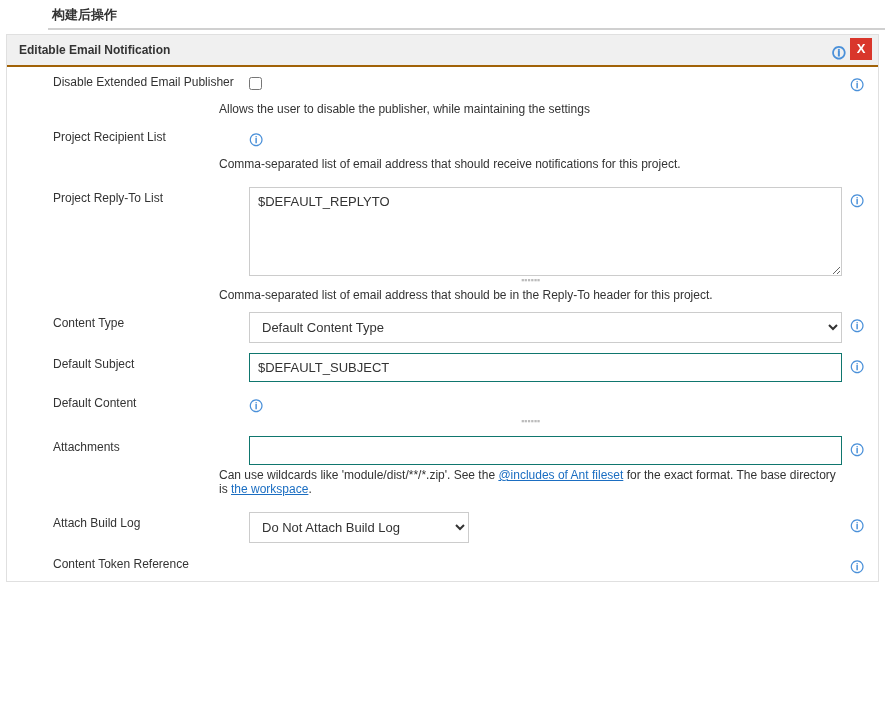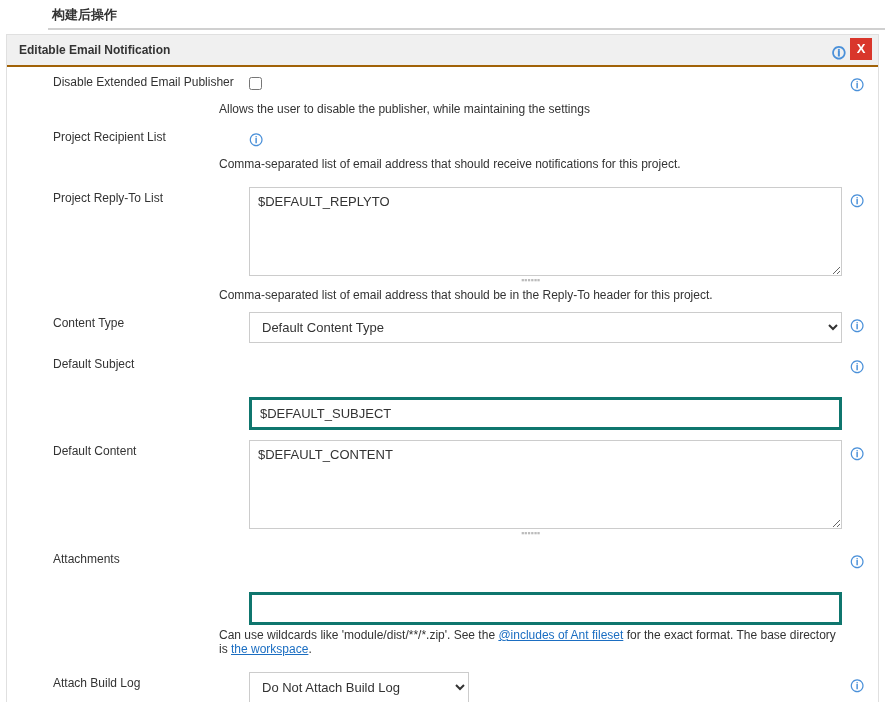--- a/index.html
+++ b/index.html
@@ -9,21 +9,21 @@
     .panel-header { position: relative; background: #f0f0f0; padding: 8px 12px; font-weight: bold; font-size: 12px; border-bottom: 2px solid #a16207; }
     .close-btn { position: absolute; right: 6px; top: 3px; width: 22px; height: 22px; background: #d9362b; color: #fff; font-weight: bold; text-align: center; line-height: 22px; cursor: pointer; font-size: 13px; }
     .help-icon-header { position: absolute; right: 32px; top: 8px; }
     .help-icon { color: #4a90d9; cursor: pointer; font-size: 14px; display: inline-block; }
     .form-row { display: flex; align-items: flex-start; padding: 4px 10px 0 16px; }
     .form-label { width: 196px; flex-shrink: 0; padding-top: 4px; font-size: 12px; color: #333; margin-left: 30px; }
     .form-control { flex: 1; padding-right: 8px; }
     .form-help-col { width: 18px; flex-shrink: 0; padding-top: 4px; }
     textarea { width: 100%; border: 1px solid #ccc; padding: 6px 8px; font-family: Arial, sans-serif; font-size: 13px; resize: both; color: #333; }
     textarea.focused { border: 1px solid #4a90d9; outline: none; }
-    input[type="text"] { width: 100%; border: 3px solid #0f766e; padding: 6px 8px; font-family: Arial, sans-serif; font-size: 13px; color: #333; margin-top: 44px; }
+    input[type="text"] { width: 100%; border: 1px solid #0f766e; padding: 6px 8px; font-family: Arial, sans-serif; font-size: 13px; color: #333; }
     select { width: 100%; border: 1px solid #ccc; padding: 6px 8px; font-family: Arial, sans-serif; font-size: 13px; background: #fff; color: #333; }
     select.small { width: 220px; }
     input[type="checkbox"] { margin-top: 6px; }
     .desc-row { display: flex; padding: 3px 10px 6px 16px; }
     .desc-spacer { width: 196px; flex-shrink: 0; }
     .desc-text { flex: 1; font-size: 12px; color: #333; padding-right: 26px; }
     .desc-text a { color: #1b6ec2; }
     .grip { height: 6px; margin-left: 212px; margin-right: 36px; cursor: ns-resize; text-align: center; color: #bbb; font-size: 9px; line-height: 3px; overflow: hidden; }
     .row-gap { height: 6px; }
   </style>
@@ -89,23 +89,20 @@
     <div class="form-label">Default Subject</div>
     <div class="form-control">
       <input type="text" value="$DEFAULT_SUBJECT" style="">
     </div>
     <div class="form-help-col"><span class="help-icon">🛈</span></div>
   </div>
   <div class="row-gap"></div>
 
   <div class="form-row">
     <div class="form-label">Default Content</div>
-    <div class="form-control">
-      <textarea rows="5" style="">$DEFAULT_CONTENT</textarea>
-    </div>
     <div class="form-help-col"><span class="help-icon">🛈</span></div>
   </div>
   <div class="grip">▪▪▪▪▪▪</div>
   <div class="row-gap"></div>
 
   <div class="form-row">
     <div class="form-label">Attachments</div>
     <div class="form-control">
       <input type="text" value="" style="">
     </div>

